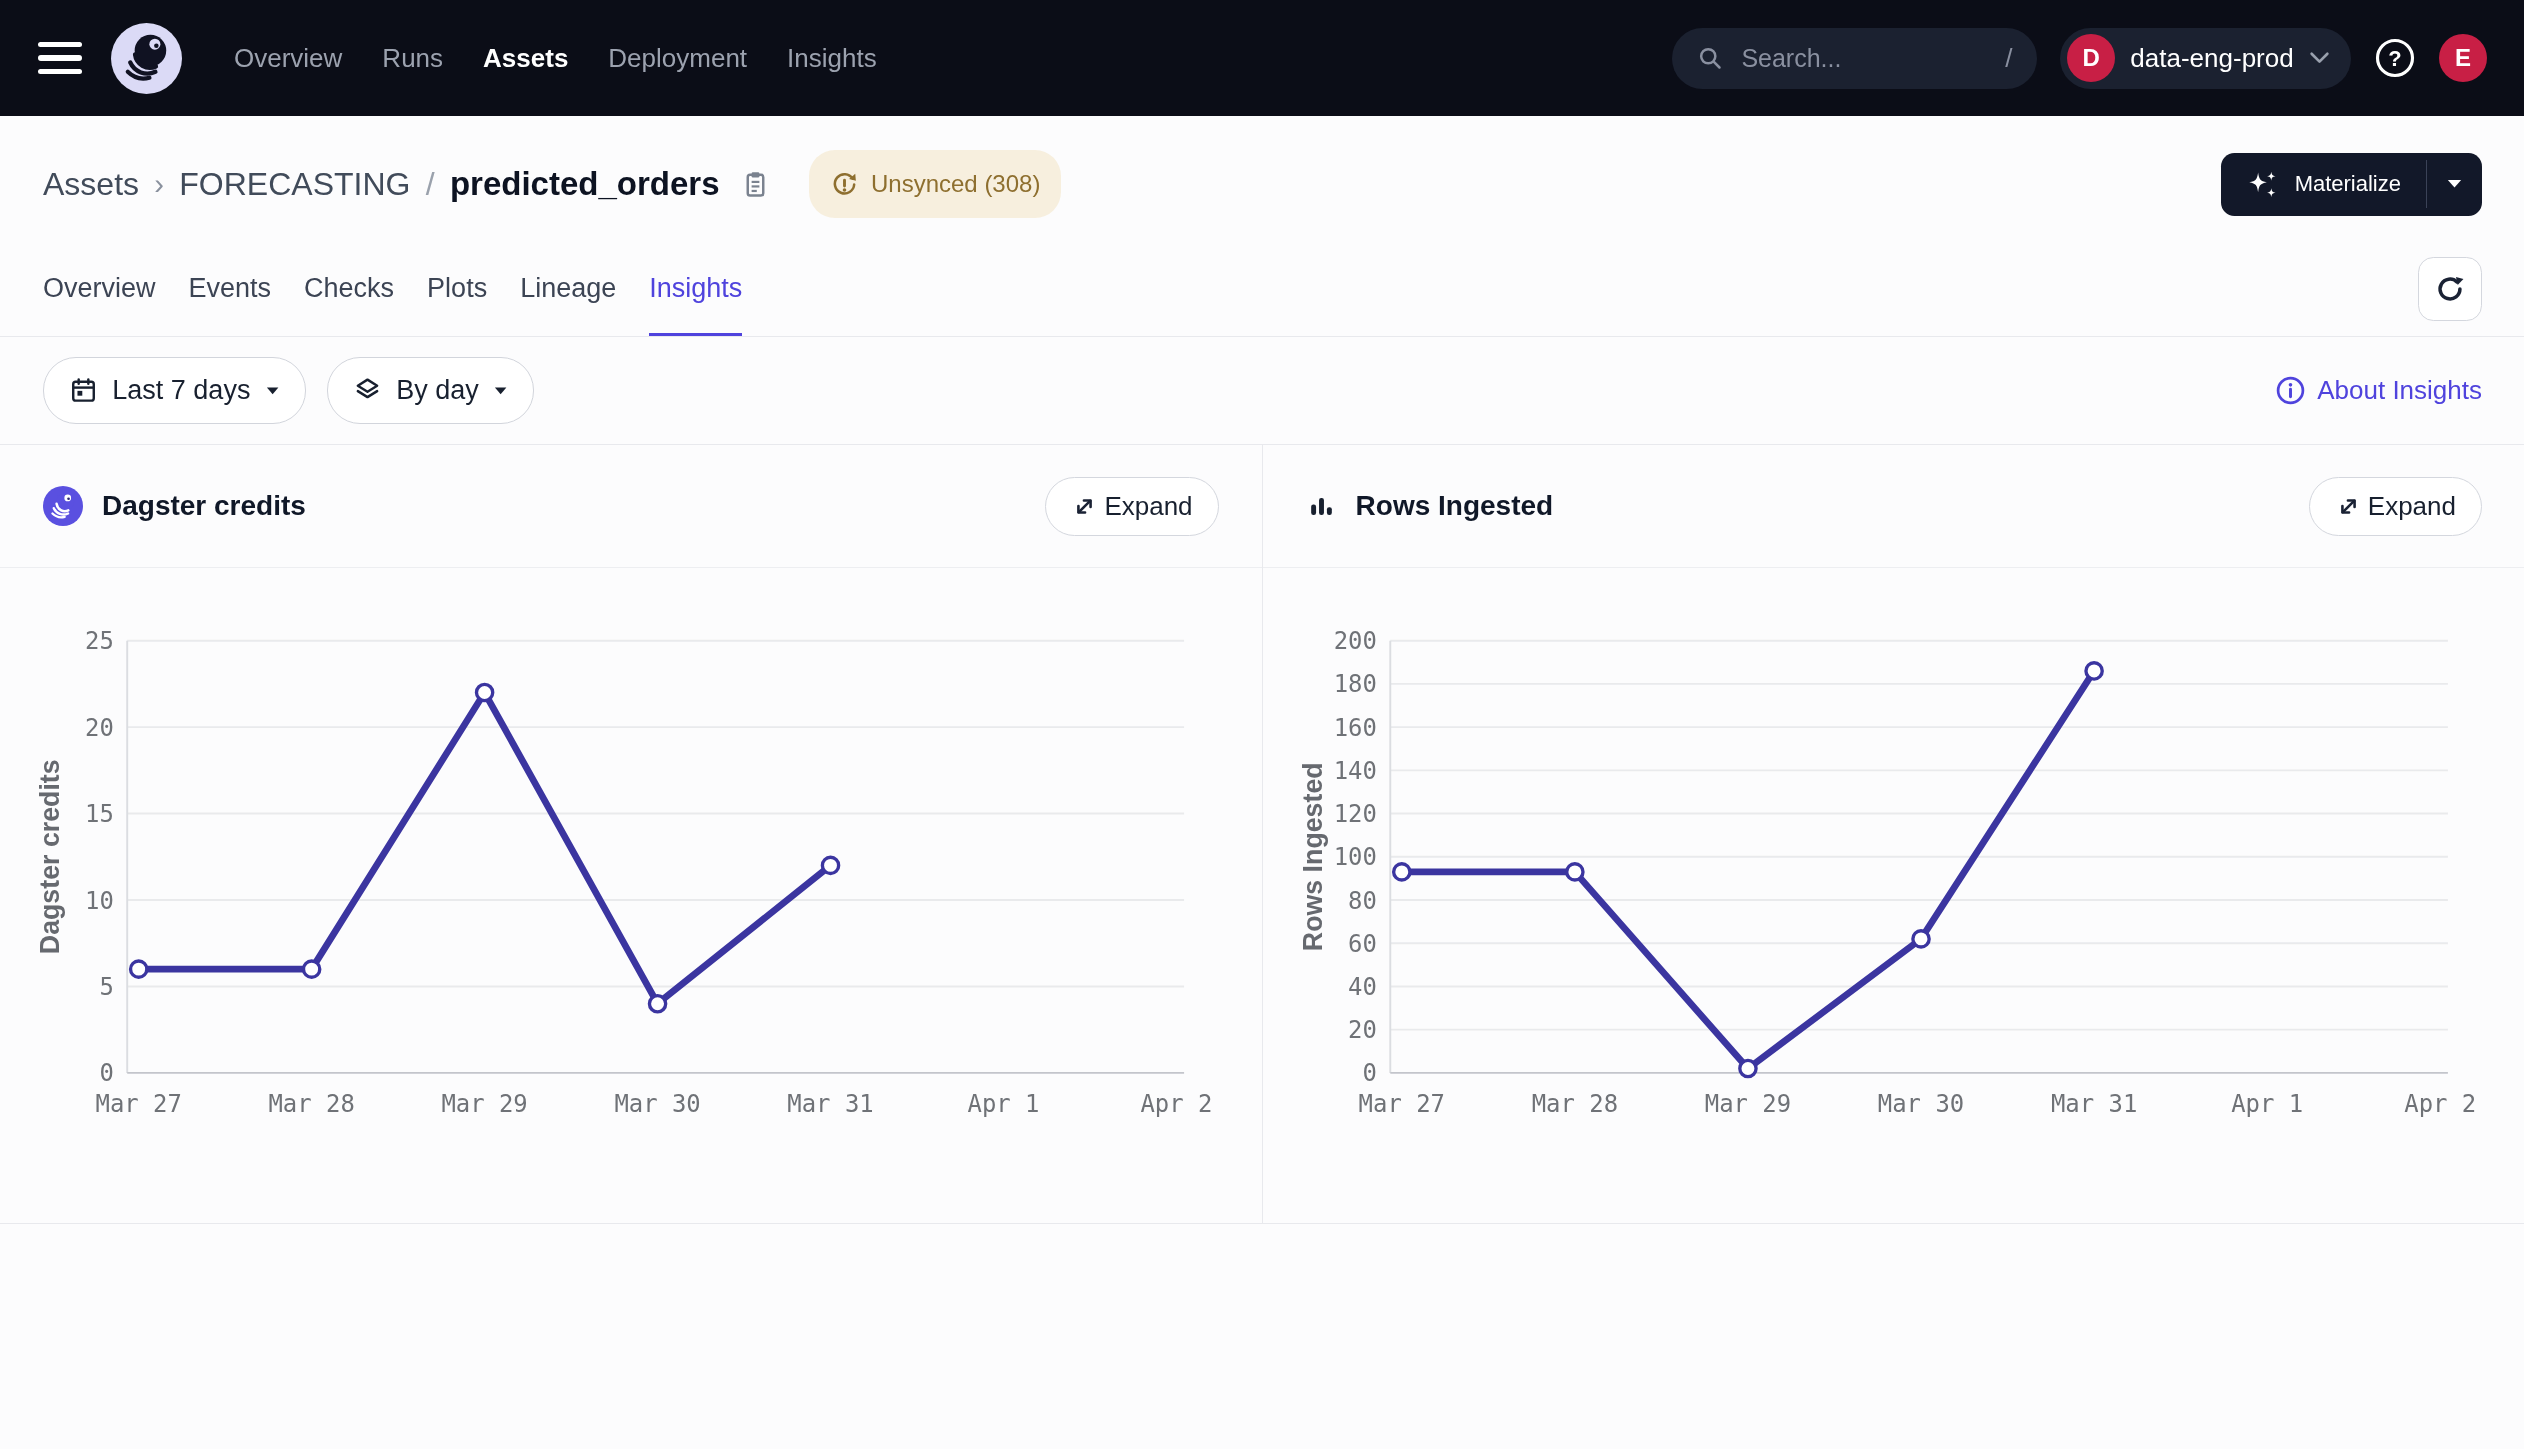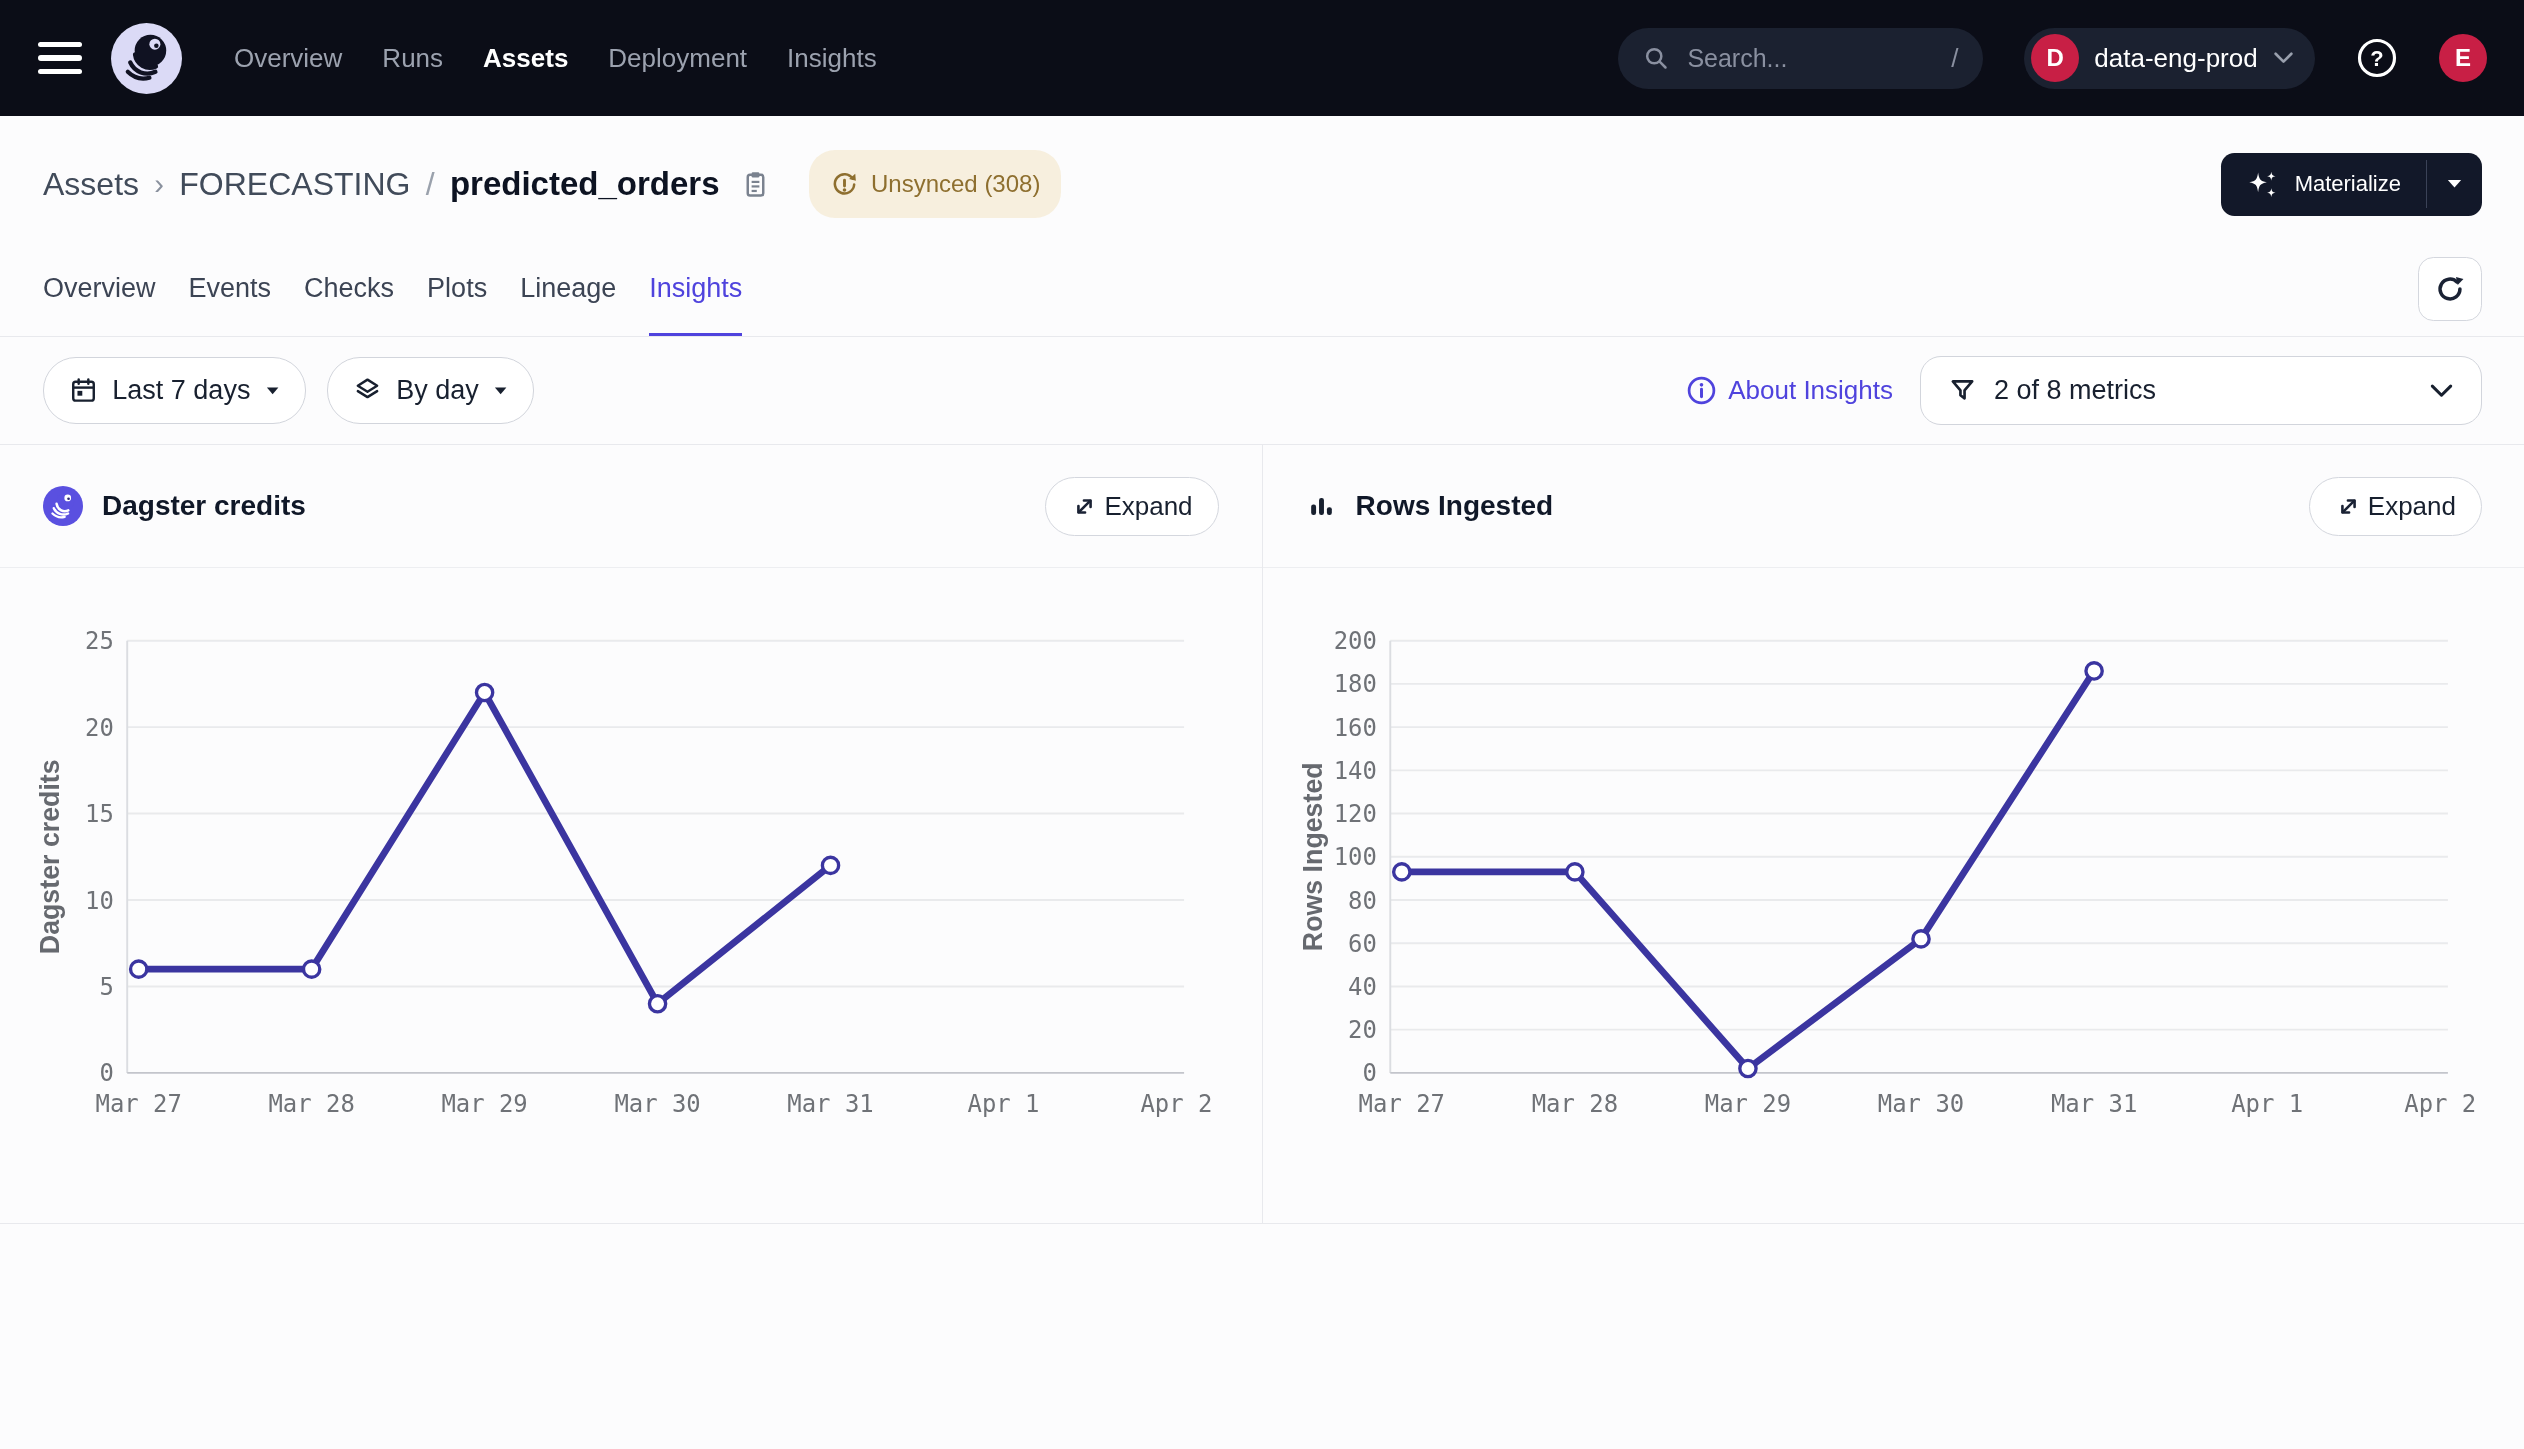--- a/index.html
+++ b/index.html
@@ -14,21 +14,21 @@
   
   .topnav{height:116px;background:#0B0D17;display:flex;align-items:center;
     padding:0 38px;box-sizing:border-box;}
   .hamburger{width:44px;height:33px;display:flex;flex-direction:column;
     justify-content:space-between;cursor:pointer;}
   .hamburger span{height:5.3px;background:#FFFFFF;border-radius:2.9px;}
   .nav-logo{margin-left:29px;}
   .nav-links{display:flex;gap:40px;margin-left:52px;align-items:center;}
   .nav-link{font-size:26px;color:#9CA2AF;cursor:pointer;}
   .nav-link.active{color:#FFFFFF;font-weight:700;}
-  .topnav-right{margin-left:auto;display:flex;align-items:center;gap:41px;}
+  .topnav-right{margin-left:auto;display:flex;align-items:center;gap:23px;}
   .search-pill{width:365px;height:61px;background:#1B2130;border-radius:31px;
     display:flex;align-items:center;gap:17px;padding:0 25px;box-sizing:border-box;
     color:#8A90A0;font-size:25px;cursor:text;}
   .search-slash{margin-left:auto;font-size:26px;color:#8A90A0;}
   .deploy-pill{height:61px;background:#1B2130;border-radius:31px;display:flex;
     align-items:center;gap:15.3px;padding:0 21px 0 6.7px;cursor:pointer;}
   .round-avatar{width:48px;height:48px;border-radius:50%;background:#C81F45;
     color:#fff;font-weight:700;font-size:24px;display:flex;align-items:center;
     justify-content:center;}
   .deploy-name{color:#FFFFFF;font-size:26px;}
@@ -222,29 +222,20 @@
   </button>
   <div class="toolbar-right">
     <span class="about-link">
       <svg class="ic" width="31" height="31" viewBox="0 0 24 24">
         <circle cx="12" cy="12" r="9.6" fill="none" stroke="#4F43DD" stroke-width="2.1"></circle>
         <circle cx="12" cy="7.6" r="1.4" fill="#4F43DD"></circle>
         <line x1="12" y1="11" x2="12" y2="16.8" stroke="#4F43DD" stroke-width="2.3" stroke-linecap="round"></line>
       </svg>
       <span>About Insights</span>
     </span>
-    <div class="metrics-select">
-      <svg class="ic" width="29" height="29" viewBox="0 0 24 24">
-        <path d="M4 4.5 h16 l-6.3 7.3 v6.7 l-3.4 -2.6 v-4.1 Z" fill="none" stroke="#18202F" stroke-width="2.2" stroke-linejoin="round"></path>
-      </svg>
-      <span>2 of 8 metrics</span>
-      <svg class="ic metrics-chevron" width="25" height="15.3" viewBox="0 0 16 10">
-        <polyline points="2,2 8,8 14,2" fill="none" stroke="#18202F" stroke-width="2" stroke-linecap="round" stroke-linejoin="round"></polyline>
-      </svg>
-    </div>
   </div>
 </section>
 
 <section class="charts">
 
   <div class="panel left">
     <div class="panel-header">
       <svg class="ic" width="40" height="40" viewBox="0 0 72 72">
         <circle cx="36" cy="36" r="36" fill="#5A50E0"></circle>
         <circle cx="40" cy="28" r="16" fill="#5A50E0"></circle>

